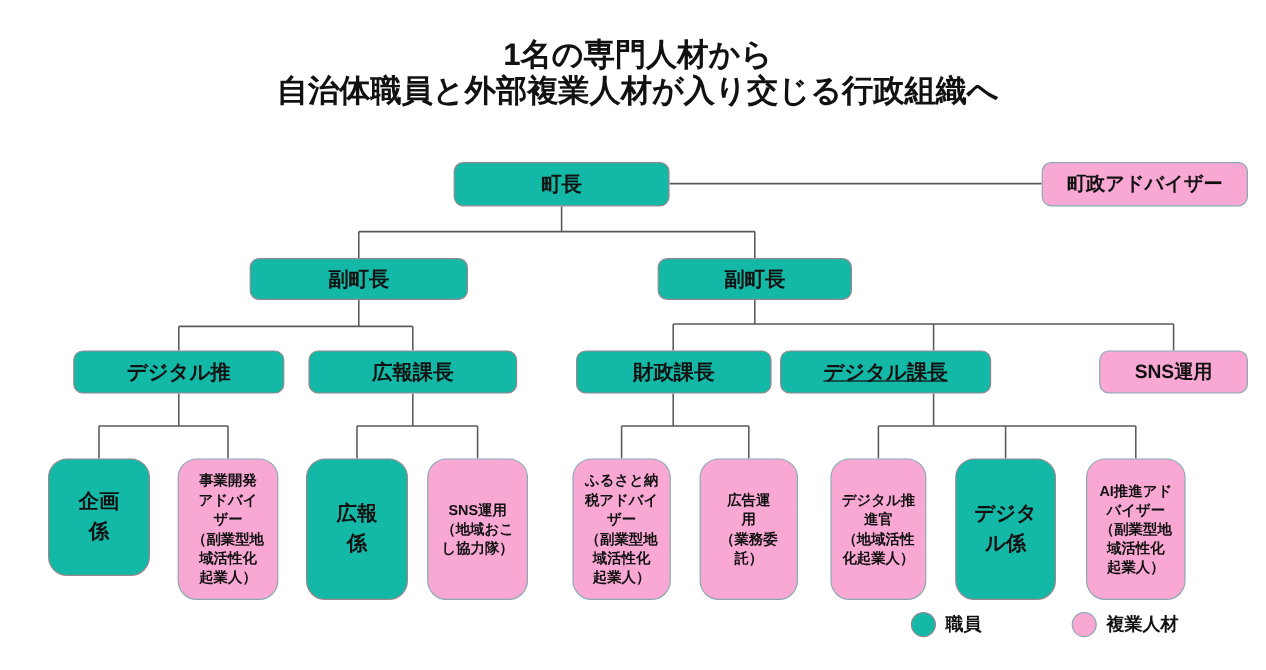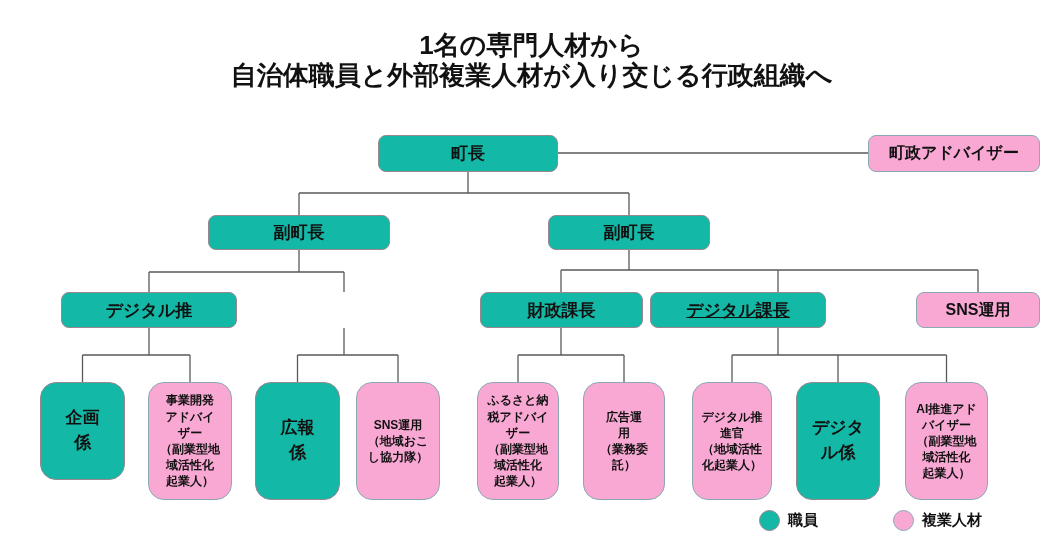--- a/index.html
+++ b/index.html
@@ -88,20 +88,21 @@
       M778 328 V355 M732 355 H946.5 M732 355 V382 M838 355 V382 M946.5 355 V382"></path>
   </svg>
 
   <div class="node lvl staff" id="node-mayor">町長</div>
   <div class="node lvl external" id="node-town-advisor">町政アドバイザー</div>
 
   <div class="node lvl staff" id="node-deputy-left">副町長</div>
   <div class="node lvl staff" id="node-deputy-right">副町長</div>
 
   <div class="node lvl staff" id="node-policy">デジタル推</div>
+  <div class="node lvl staff" id="node-pr">広報課長</div>
   <div class="node lvl staff" id="node-finance">財政課長</div>
   <div class="node lvl staff" id="node-digital">デジタル課長</div>
   <div class="node lvl external" id="node-cio">SNS運用</div>
 
   <div class="node leaf big staff" id="node-planning">企画
 係</div>
   <div class="node leaf external" id="node-bizdev">事業開発
 アドバイ
 ザー
 （副業型地

